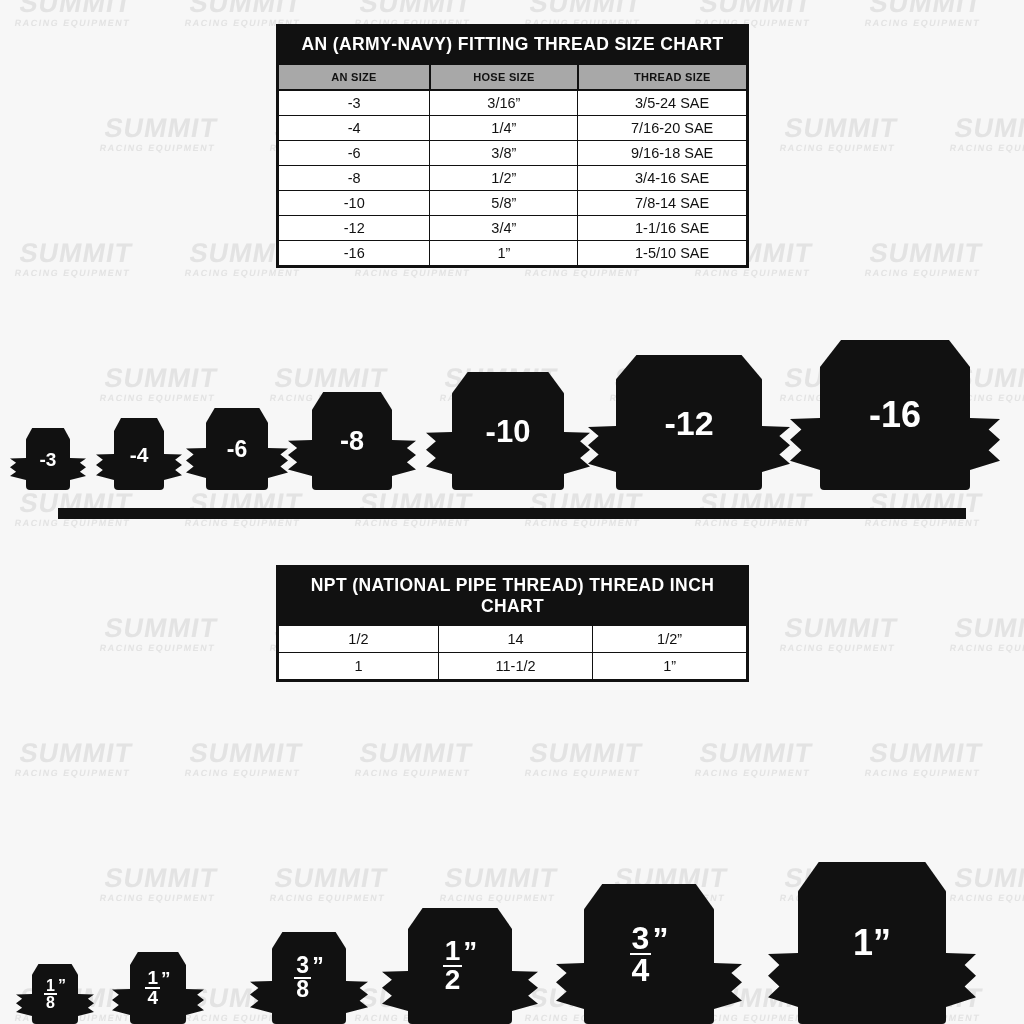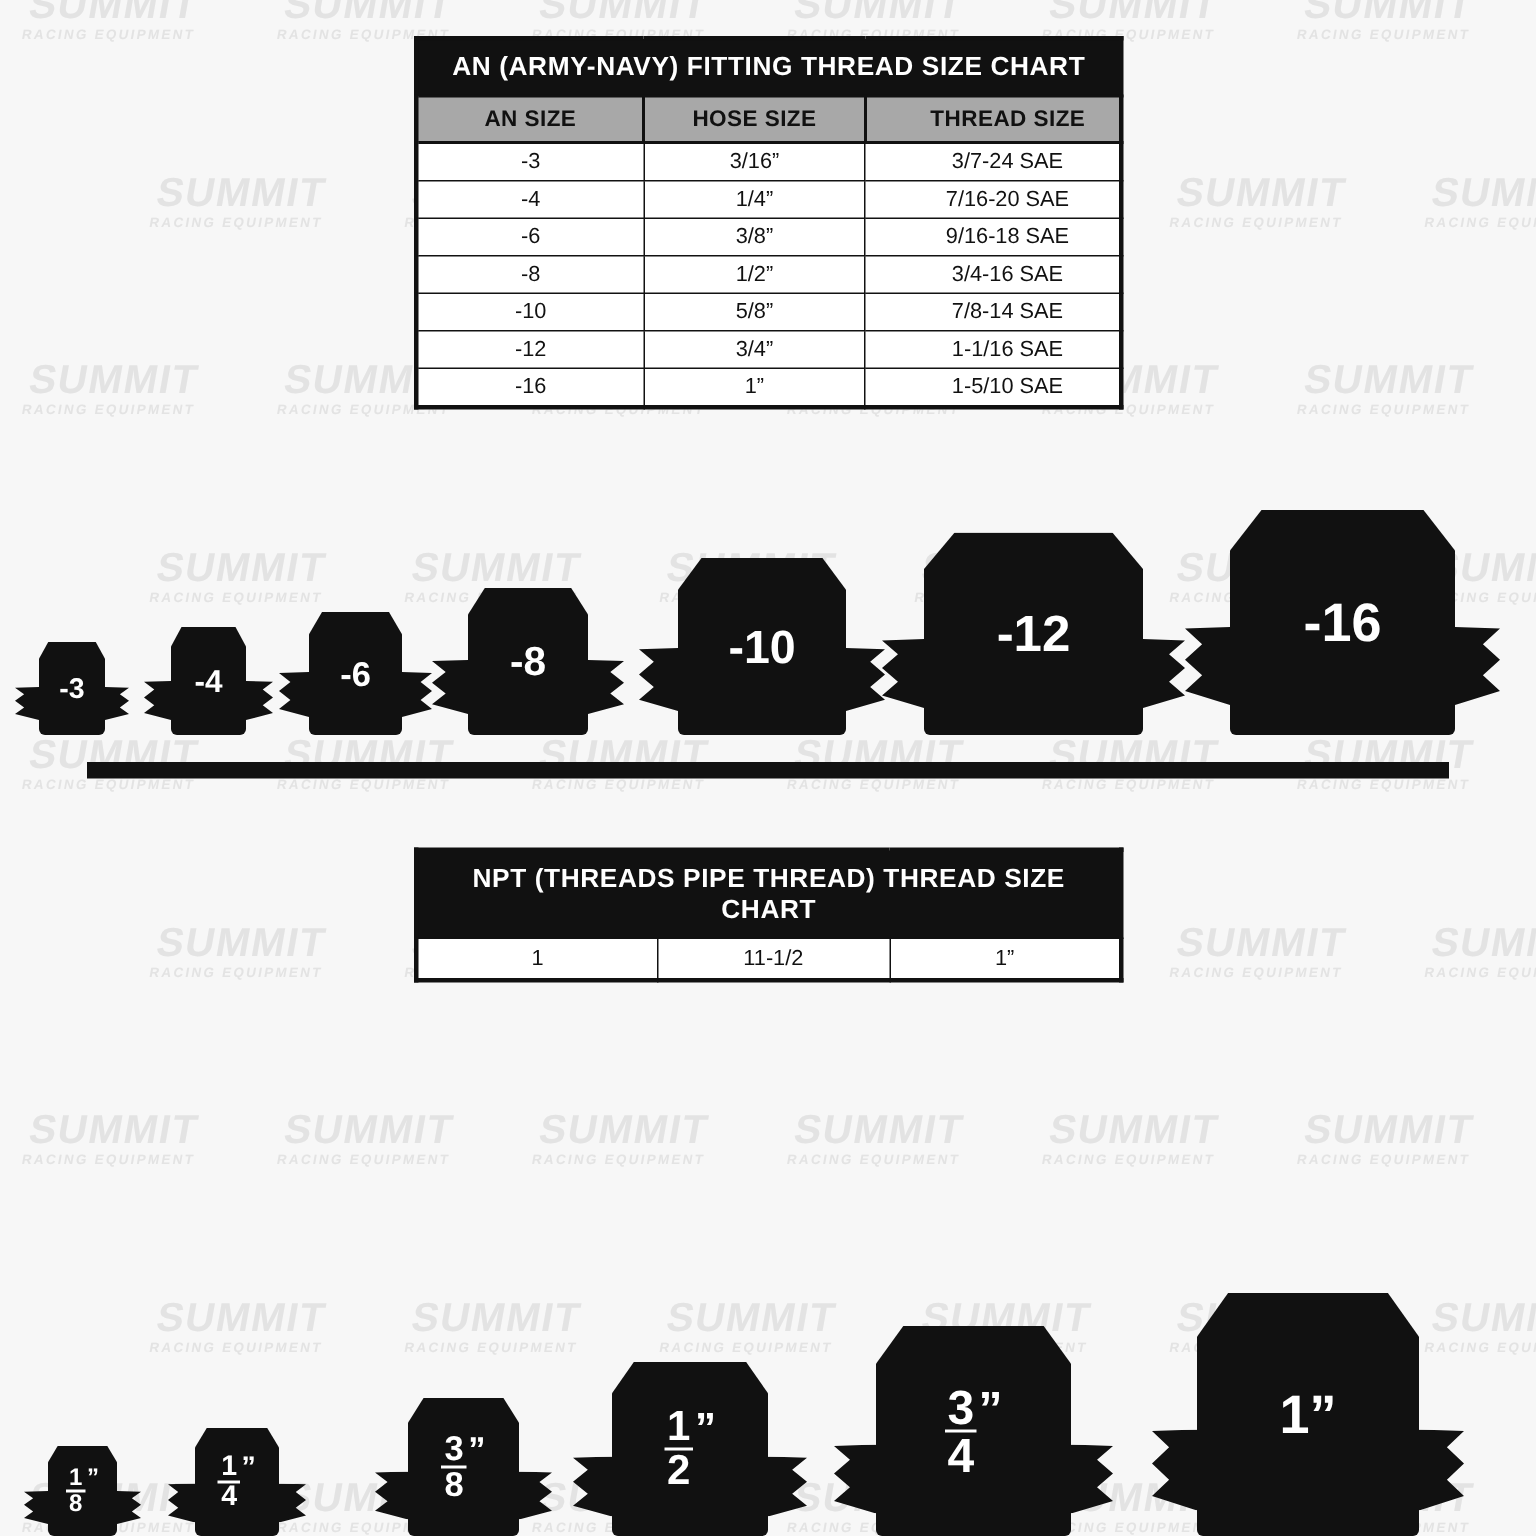--- a/index.html
+++ b/index.html
@@ -67,21 +67,21 @@
     font-size: 17.5px;
     font-weight: bold;
     text-align: center;
     letter-spacing: 0.4px;
     padding: 7px 4px 8px 4px;
     border: none;
   }
   .chart-table th.head-cell {
     background: #a8a8a8;
     color: #111;
-    font-size: 15px;
+    font-size: 11px;
     font-weight: bold;
     text-align: center;
     padding: 6px 4px;
     border: 2px solid #111;
     letter-spacing: 0.3px;
   }
   .chart-table td.body-cell {
     background: #fff;
     color: #111;
     font-size: 14.5px;
@@ -404,21 +404,21 @@
       <tr>
         <th class="head-cell c0">AN SIZE</th>
         <th class="head-cell c1">HOSE SIZE</th>
         <th class="head-cell c2">THREAD SIZE</th>
       </tr>
     </thead>
     <tbody>
       <tr>
         <td class="body-cell c0">-3</td>
         <td class="body-cell c1">3/16”</td>
-        <td class="body-cell c2">3/7-24 SAE</td>
+        <td class="body-cell c2">3/5-24 SAE</td>
       </tr>
       <tr>
         <td class="body-cell c0">-4</td>
         <td class="body-cell c1">1/4”</td>
         <td class="body-cell c2">7/16-20 SAE</td>
       </tr>
       <tr>
         <td class="body-cell c0">-6</td>
         <td class="body-cell c1">3/8”</td>
         <td class="body-cell c2">9/16-18 SAE</td>
@@ -503,24 +503,29 @@
       <div class="thread left" style="width:30px; height:52px; bottom:20px; clip-path:polygon(100% 0,100% 100%,0 82%,38% 62%,0 42%,38% 22%,0 2%);"></div>
       <div class="thread right" style="width:30px; height:52px; bottom:20px; clip-path:polygon(0 0,0 100%,100% 82%,62% 62%,100% 42%,62% 22%,100% 2%);"></div>
     </div>
   </div>
 
   <div id="divider"></div>
 
   <table class="chart-table" id="npt-table">
     <thead>
       <tr>
-        <th class="title-cell" colspan="3">NPT (THREADS PIPE THREAD) THREAD SIZE CHART</th>
+        <th class="title-cell" colspan="3">NPT (NATIONAL PIPE THREAD) THREAD INCH CHART</th>
       </tr>
     </thead>
     <tbody>
+      <tr>
+        <td class="body-cell c0">1/2</td>
+        <td class="body-cell c1">14</td>
+        <td class="body-cell c2">1/2”</td>
+      </tr>
       <tr>
         <td class="body-cell c0">1</td>
         <td class="body-cell c1">11-1/2</td>
         <td class="body-cell c2">1”</td>
       </tr>
     </tbody>
   </table>
 
   <div class="fitting-row" id="npt-row">
 

